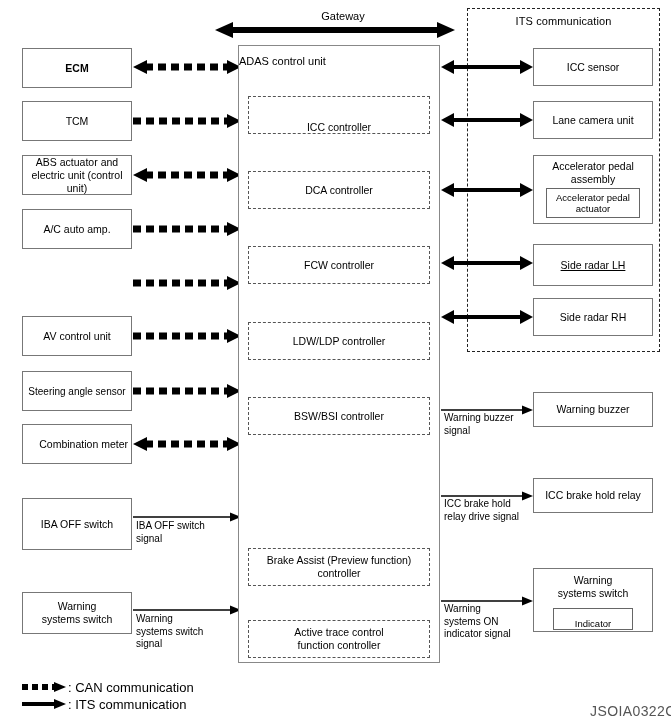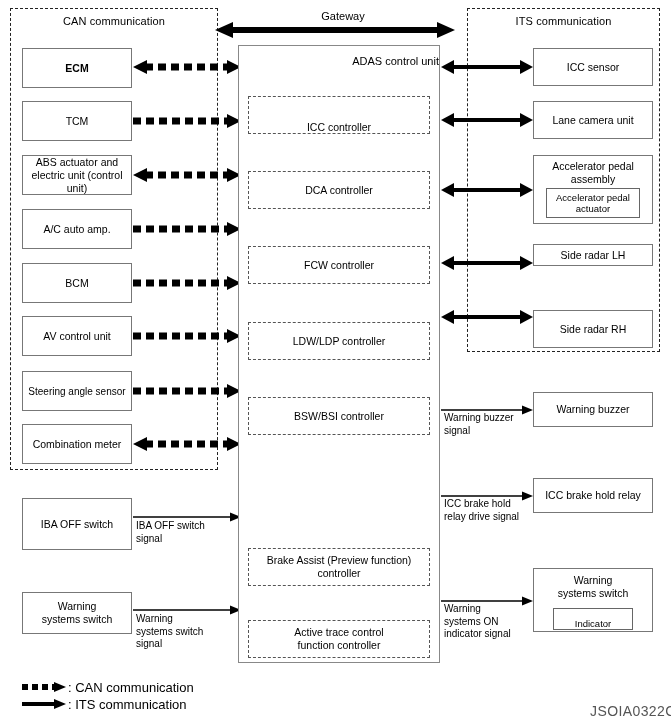--- a/index.html
+++ b/index.html
@@ -14,21 +14,21 @@
   .group-title{position:absolute;top:6px;left:0;width:100%;text-align:center;
                font-size:11px;line-height:13px;letter-spacing:.1px;}
 
   
   .box{border:1px solid #777;background:#fff;display:flex;align-items:center;
        justify-content:center;text-align:center;font-size:10.5px;line-height:13px;
        padding:1px 3px;}
 
   
   .adas{border:1px solid #888;background:#fff;}
-  .adas-title{position:absolute;top:0;left:0;width:100%;text-align:right;
+  .adas-title{position:absolute;top:0;left:0;width:100%;text-align:left;
               font-size:11px;line-height:13px;}
 
   
   .ctrl{border:1px dashed #555;background:#fff;display:flex;align-items:center;
         justify-content:center;text-align:center;font-size:10.5px;line-height:13px;}
 
   
   .inner-box{border:1px solid #666;background:#fff;display:flex;align-items:center;
              justify-content:center;text-align:center;font-size:9.5px;line-height:11px;}
 
@@ -42,23 +42,20 @@
   .legend-row{display:flex;align-items:center;height:14px;}
   .legend-text{font-size:13px;line-height:13px;margin-left:2px;}
 
   .imgid{position:absolute;font-size:14px;letter-spacing:.4px;color:#555;}
 </style>
 </head>
 <body>
 
 <div id="canvas">
 
-  <div class="abs group" style="left:10px;top:8px;width:208px;height:462px;">
-    <div class="group-title">CAN communication</div>
-  </div>
 
   <div class="abs group" style="left:467px;top:8px;width:193px;height:344px;">
     <div class="group-title">ITS communication</div>
   </div>
 
   <div class="abs" style="left:218px;top:10px;width:250px;text-align:center;font-size:11px;line-height:13px;">Gateway</div>
   <svg class="arrow-svg" style="left:215px;top:22px;" width="240" height="16" viewBox="0 0 240 16">
     <line x1="14" y1="8" x2="226" y2="8" stroke="#000" stroke-width="6"></line>
     <polygon points="0,8 18,0 18,16" fill="#000"></polygon>
     <polygon points="240,8 222,0 222,16" fill="#000"></polygon>
@@ -70,30 +67,27 @@
   <div class="abs box" style="left:22px;top:101px;width:110px;height:40px;">
     <span style="white-space:pre-line;">TCM</span>
   </div>
   <div class="abs box" style="left:22px;top:155px;width:110px;height:40px;">
     <span style="white-space:pre-line;">ABS actuator and
 electric unit (control unit)</span>
   </div>
   <div class="abs box" style="left:22px;top:209px;width:110px;height:40px;">
     <span style="white-space:pre-line;">A/C auto amp.</span>
   </div>
-  <div class="abs box" style="left:22px;top:263px;width:110px;height:40px;">
-    <span style="white-space:pre-line;">BCM</span>
-  </div>
   <div class="abs box" style="left:22px;top:316px;width:110px;height:40px;">
     <span style="white-space:pre-line;">AV control unit</span>
   </div>
   <div class="abs box" style="left:22px;top:371px;width:110px;height:40px;">
     <span style="white-space:pre-line;font-size:10px;">Steering angle sensor</span>
   </div>
-  <div class="abs box" style="left:22px;top:424px;width:110px;height:40px;">
+  <div class="abs box" style="left:22px;top:424px;width:110px;height:40px;justify-content:flex-end;">
     <span style="white-space:pre-line;">Combination meter</span>
   </div>
 
   <svg class="arrow-svg" style="left:133px;top:60px;" width="108" height="14" viewBox="0 0 108 14">
     <line x1="12" y1="7" x2="96" y2="7" stroke="#000" stroke-width="7" stroke-dasharray="8 5"></line>
     <polygon points="0,7 14,0 14,14" fill="#000"></polygon>
     <polygon points="108,7 94,0 94,14" fill="#000"></polygon>
   </svg>
 
   <svg class="arrow-svg" style="left:133px;top:114px;" width="108" height="14" viewBox="0 0 108 14">
@@ -192,24 +186,24 @@
 
   <div class="abs box" style="left:533px;top:155px;width:120px;height:69px;display:block;padding-top:4px;">
     <div style="white-space:pre-line;text-align:center;font-size:10.5px;line-height:13px;">Accelerator pedal
 assembly</div>
     <div class="inner-box" style="margin:2px auto 0;width:92px;height:28px;">
       <span style="white-space:pre-line;">Accelerator pedal
 actuator</span>
     </div>
   </div>
 
-  <div class="abs box" style="left:533px;top:244px;width:120px;height:22px;">
+  <div class="abs box" style="left:533px;top:244px;width:120px;height:42px;text-decoration:underline;">
     <span style="white-space:pre-line;">Side radar LH</span>
   </div>
-  <div class="abs box" style="left:533px;top:298px;width:120px;height:38px;margin-top:12px;">
+  <div class="abs box" style="left:533px;top:298px;width:120px;height:38px;">
     <span style="white-space:pre-line;">Side radar RH</span>
   </div>
 
   <svg class="arrow-svg" style="left:441px;top:60px;" width="92" height="14" viewBox="0 0 92 14">
     <line x1="11" y1="7" x2="81" y2="7" stroke="#000" stroke-width="4"></line>
     <polygon points="0,7 13,0 13,14" fill="#000"></polygon>
     <polygon points="92,7 79,0 79,14" fill="#000"></polygon>
   </svg>
   <svg class="arrow-svg" style="left:441px;top:113px;" width="92" height="14" viewBox="0 0 92 14">
     <line x1="11" y1="7" x2="81" y2="7" stroke="#000" stroke-width="4"></line>

